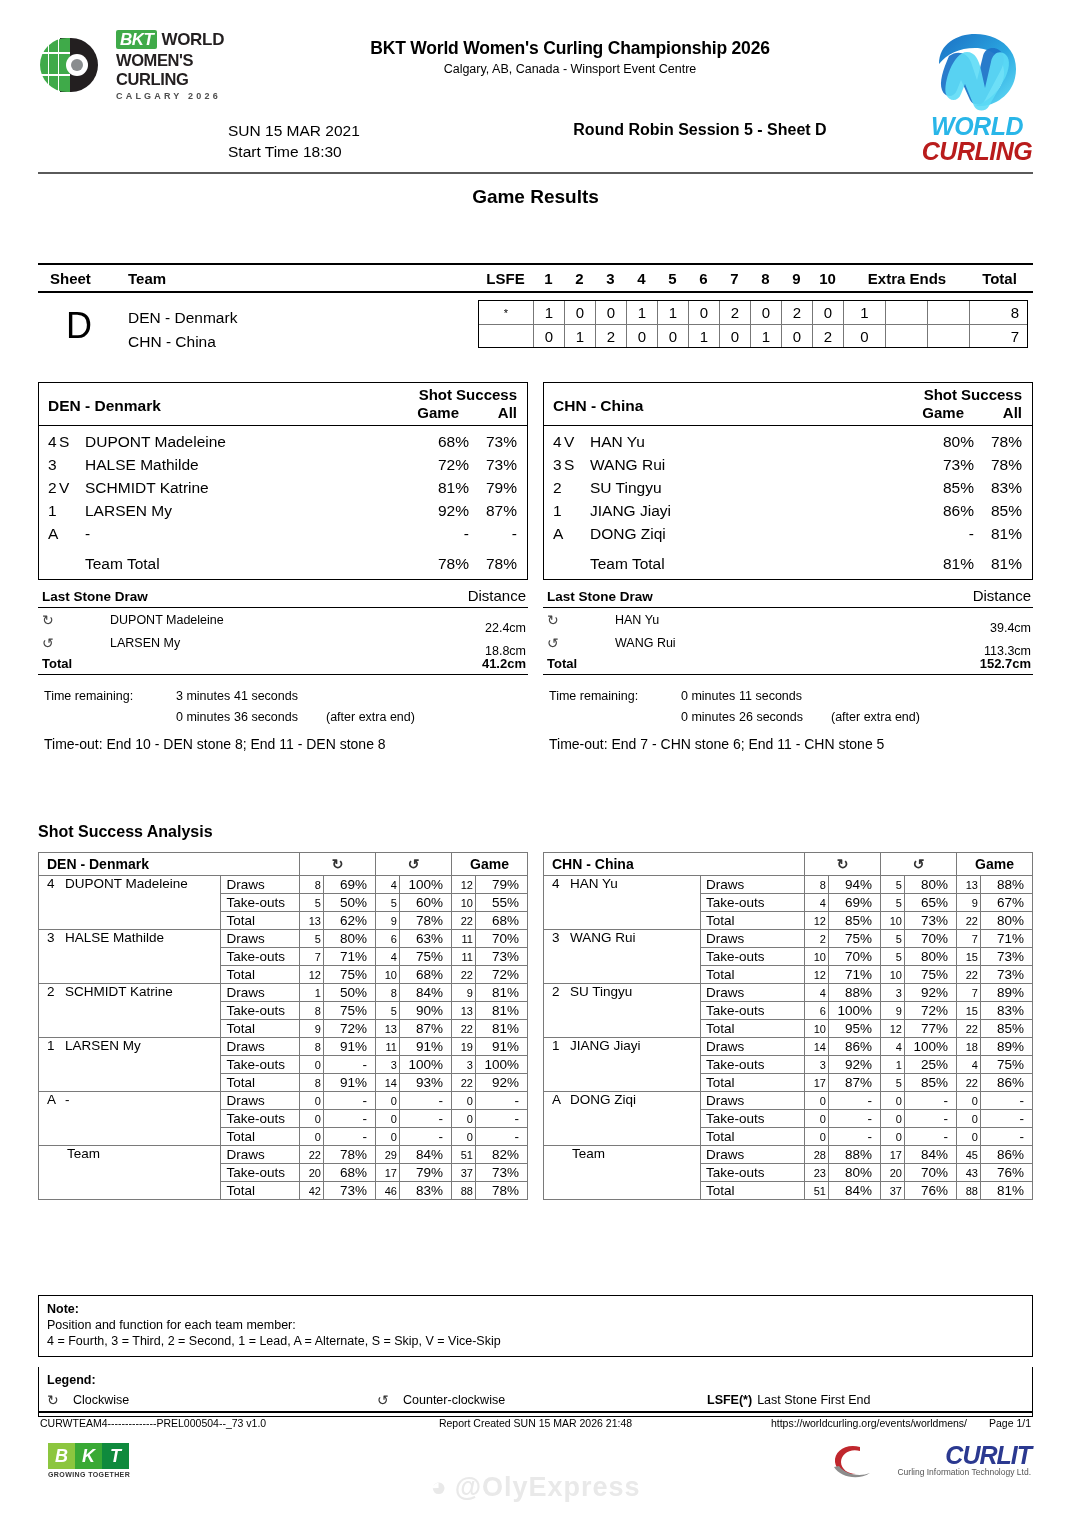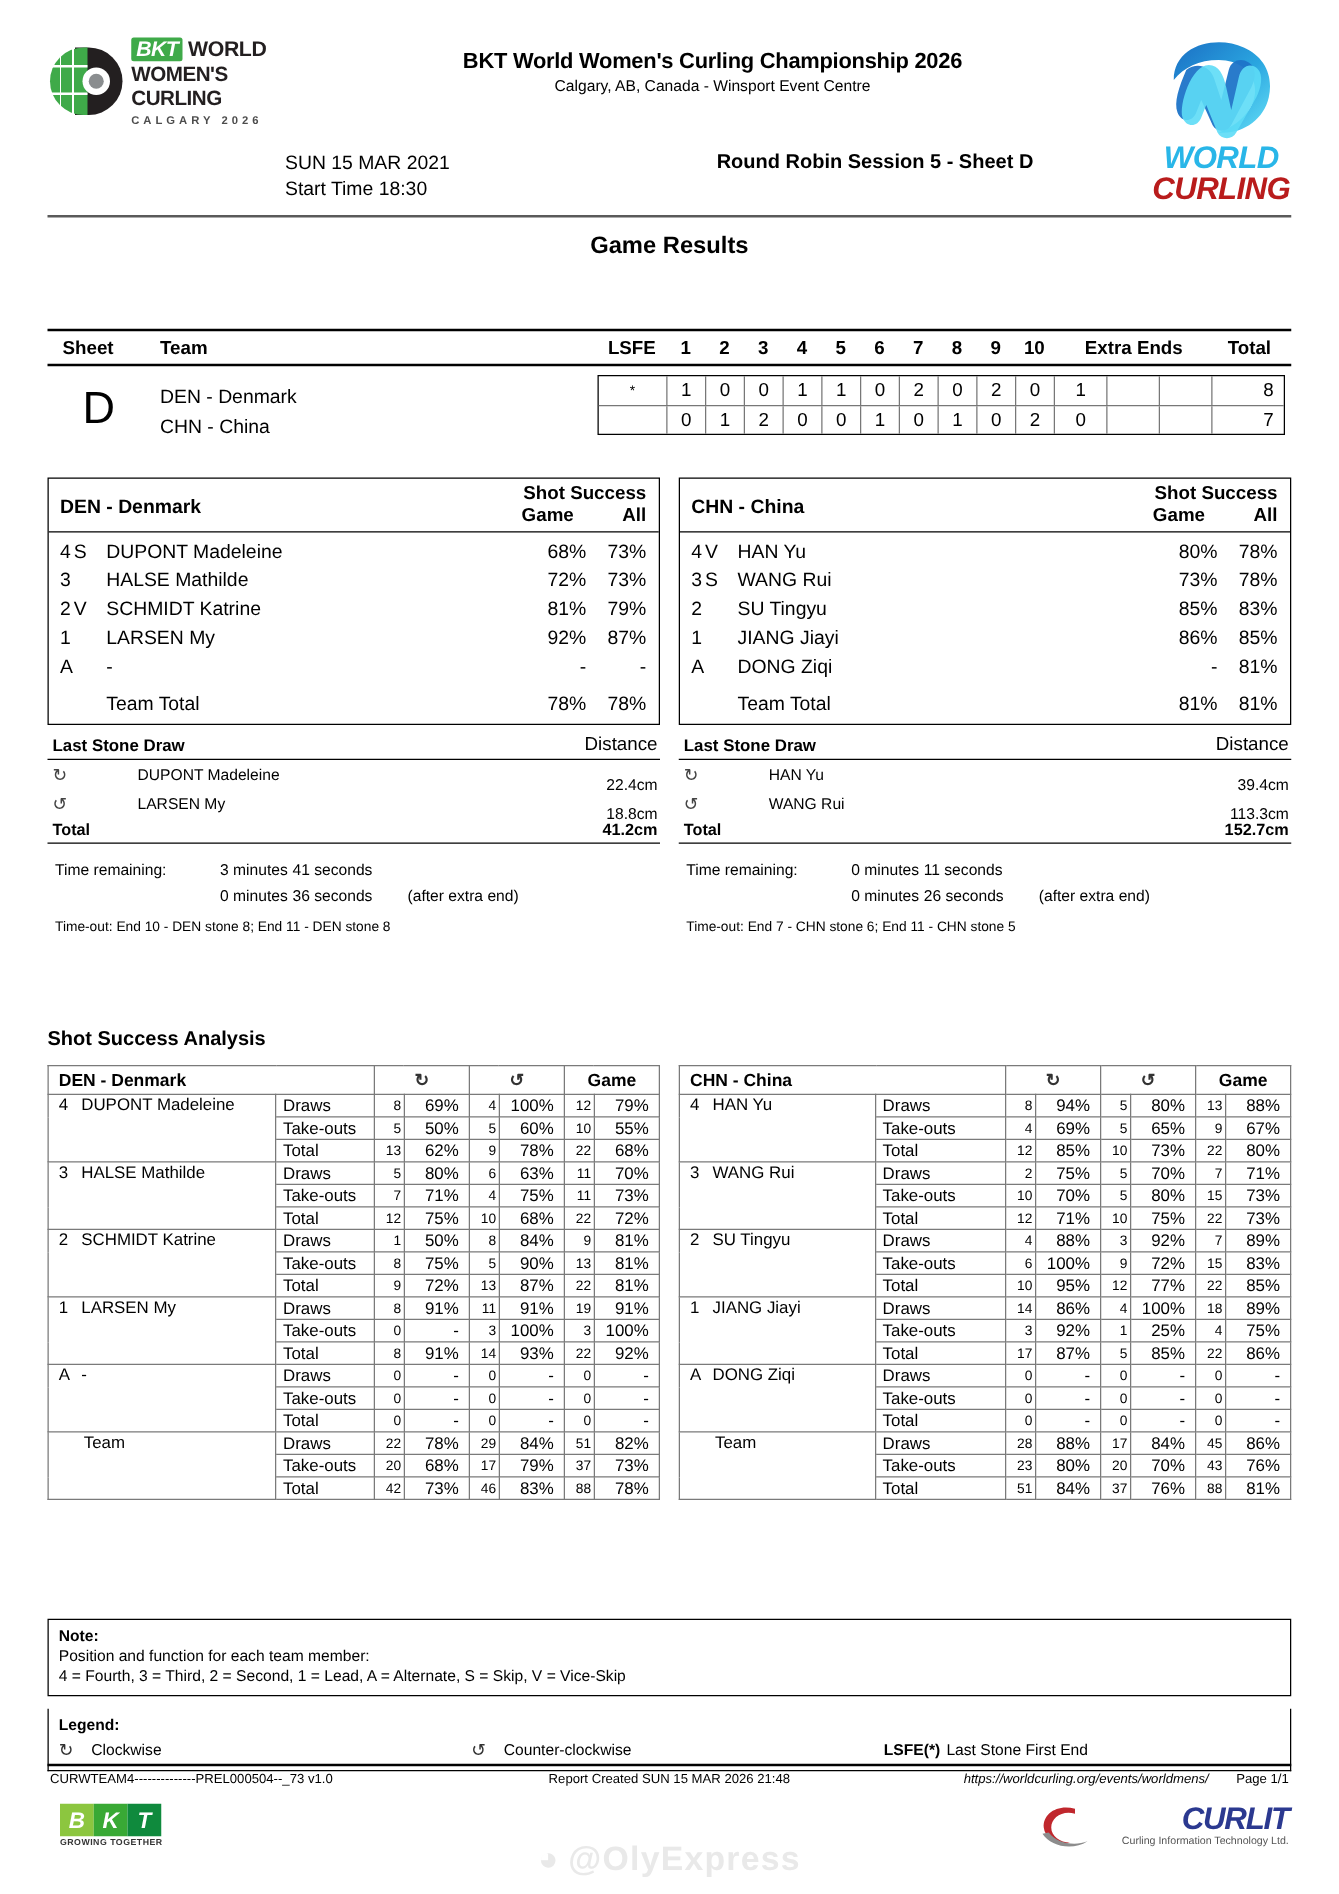--- a/index.html
+++ b/index.html
@@ -45,21 +45,21 @@
     background: #231f20; border-radius: 0 28px 28px 0;
   }
   .globe .gl-ring {
     position: absolute; left: 26px; top: 18px; width: 22px; height: 22px;
     border-radius: 50%; background: #ffffff;
   }
   .globe .gl-dot {
     position: absolute; left: 31px; top: 23px; width: 12px; height: 12px;
     border-radius: 50%; background: #8a8d8f;
   }
-  .bkt-word-block { margin-left: 7px; }
+  .bkt-word-block { margin-left: 18px; }
   .bkt-line1 { display: flex; align-items: center; gap: 4px; }
   .bkt-tag {
     background: #3faa49; color: #ffffff;
     font-weight: bold; font-size: 17px; font-style: italic;
     padding: 0 4px; letter-spacing: -0.5px; line-height: 19px;
     border-radius: 2px;
   }
   .bkt-world { font-weight: bold; font-size: 17px; letter-spacing: -0.3px; color: #231f20; }
   .bkt-line2 { font-weight: bold; font-size: 16.5px; letter-spacing: -0.4px; color: #231f20; margin-top: 1px; }
   .bkt-line3 { font-weight: bold; font-size: 9px; letter-spacing: 3.2px; color: #4d4d4d; margin-top: 2px; }
@@ -148,21 +148,21 @@
   .lsd-total {
     display: flex; justify-content: space-between; padding: 2px 2px 3px 4px;
     border-bottom: 1.5px solid #000; font-size: 13px; font-weight: bold;
   }
   .time-block { padding: 10px 4px 0 6px; font-size: 12.5px; }
   .time-line { display: flex; height: 21px; align-items: center; }
   .time-line .lab { width: 118px; }
   .time-line .mins { width: 72px; text-align: left; padding-left: 14px;}
   .time-line .secs { width: 92px; }
   .time-line .note { }
-  .timeout-line { padding: 9px 4px 0 6px; font-size: 11px; }
+  .timeout-line { padding: 9px 4px 0 6px; font-size: 14px; }
 
   
   .ssa-title { position: absolute; left: 38px; top: 823px; font-size: 16px; font-weight: bold; }
   .ssa-wrap { position: absolute; left: 38px; top: 852px; width: 995px; display: flex; gap: 15px; }
   .ssa { width: 490px; border: 1.5px solid #000; border-collapse: collapse; font-size: 13px; }
   .ssa td, .ssa th { border: 1px solid #7a7a7a; padding: 0; }
   .ssa .hdr-team { font-size: 14px; font-weight: bold; text-align: left; padding: 3px 0 3px 8px; }
   .ssa .hdr-ic { text-align: center; font-size: 14px; width: 76px; color: #333; }
   .ssa .hdr-game { text-align: center; font-weight: bold; font-size: 14px; width: 76px; }
   .ssa .pname { padding: 0 0 0 8px; font-size: 13.5px; vertical-align: top; }
@@ -189,21 +189,21 @@
   .legend-row { display: flex; margin-top: 5px; font-size: 12.5px; align-items: center; }
   .legend-row .item { display: flex; align-items: center; }
   .legend-row .ic { width: 26px; font-size: 14px; color: #333; }
   .legend-row .i1 { width: 330px; }
   .legend-row .i2 { width: 330px; }
 
   .foot-rule { position: absolute; left: 38px; top: 1411px; width: 995px; height: 1.5px; background: #000; }
   .footer { position: absolute; left: 38px; top: 1415px; width: 995px; font-size: 10.5px; }
   .footer .f1 { position: absolute; left: 2px; top: 2px; }
   .footer .f2 { position: absolute; left: 0; right: 0; top: 2px; text-align: center; }
-  .footer .f3 { position: absolute; right: 66px; top: 2px; font-style: italic; }
+  .footer .f3 { position: absolute; right: 66px; top: 2px; }
   .footer .f4 { position: absolute; right: 2px; top: 2px; }
 
   
   .bkt-bottom { position: absolute; left: 48px; top: 1443px; width: 120px; }
   .bkt-bottom .tiles { display: flex; height: 26px; }
   .bkt-bottom .tile {
     width: 27px; color: #fff; font-weight: bold; font-size: 18px; font-style: italic;
     display: flex; align-items: center; justify-content: center;
   }
   .bkt-bottom .t1 { background: #8cc63f; }

